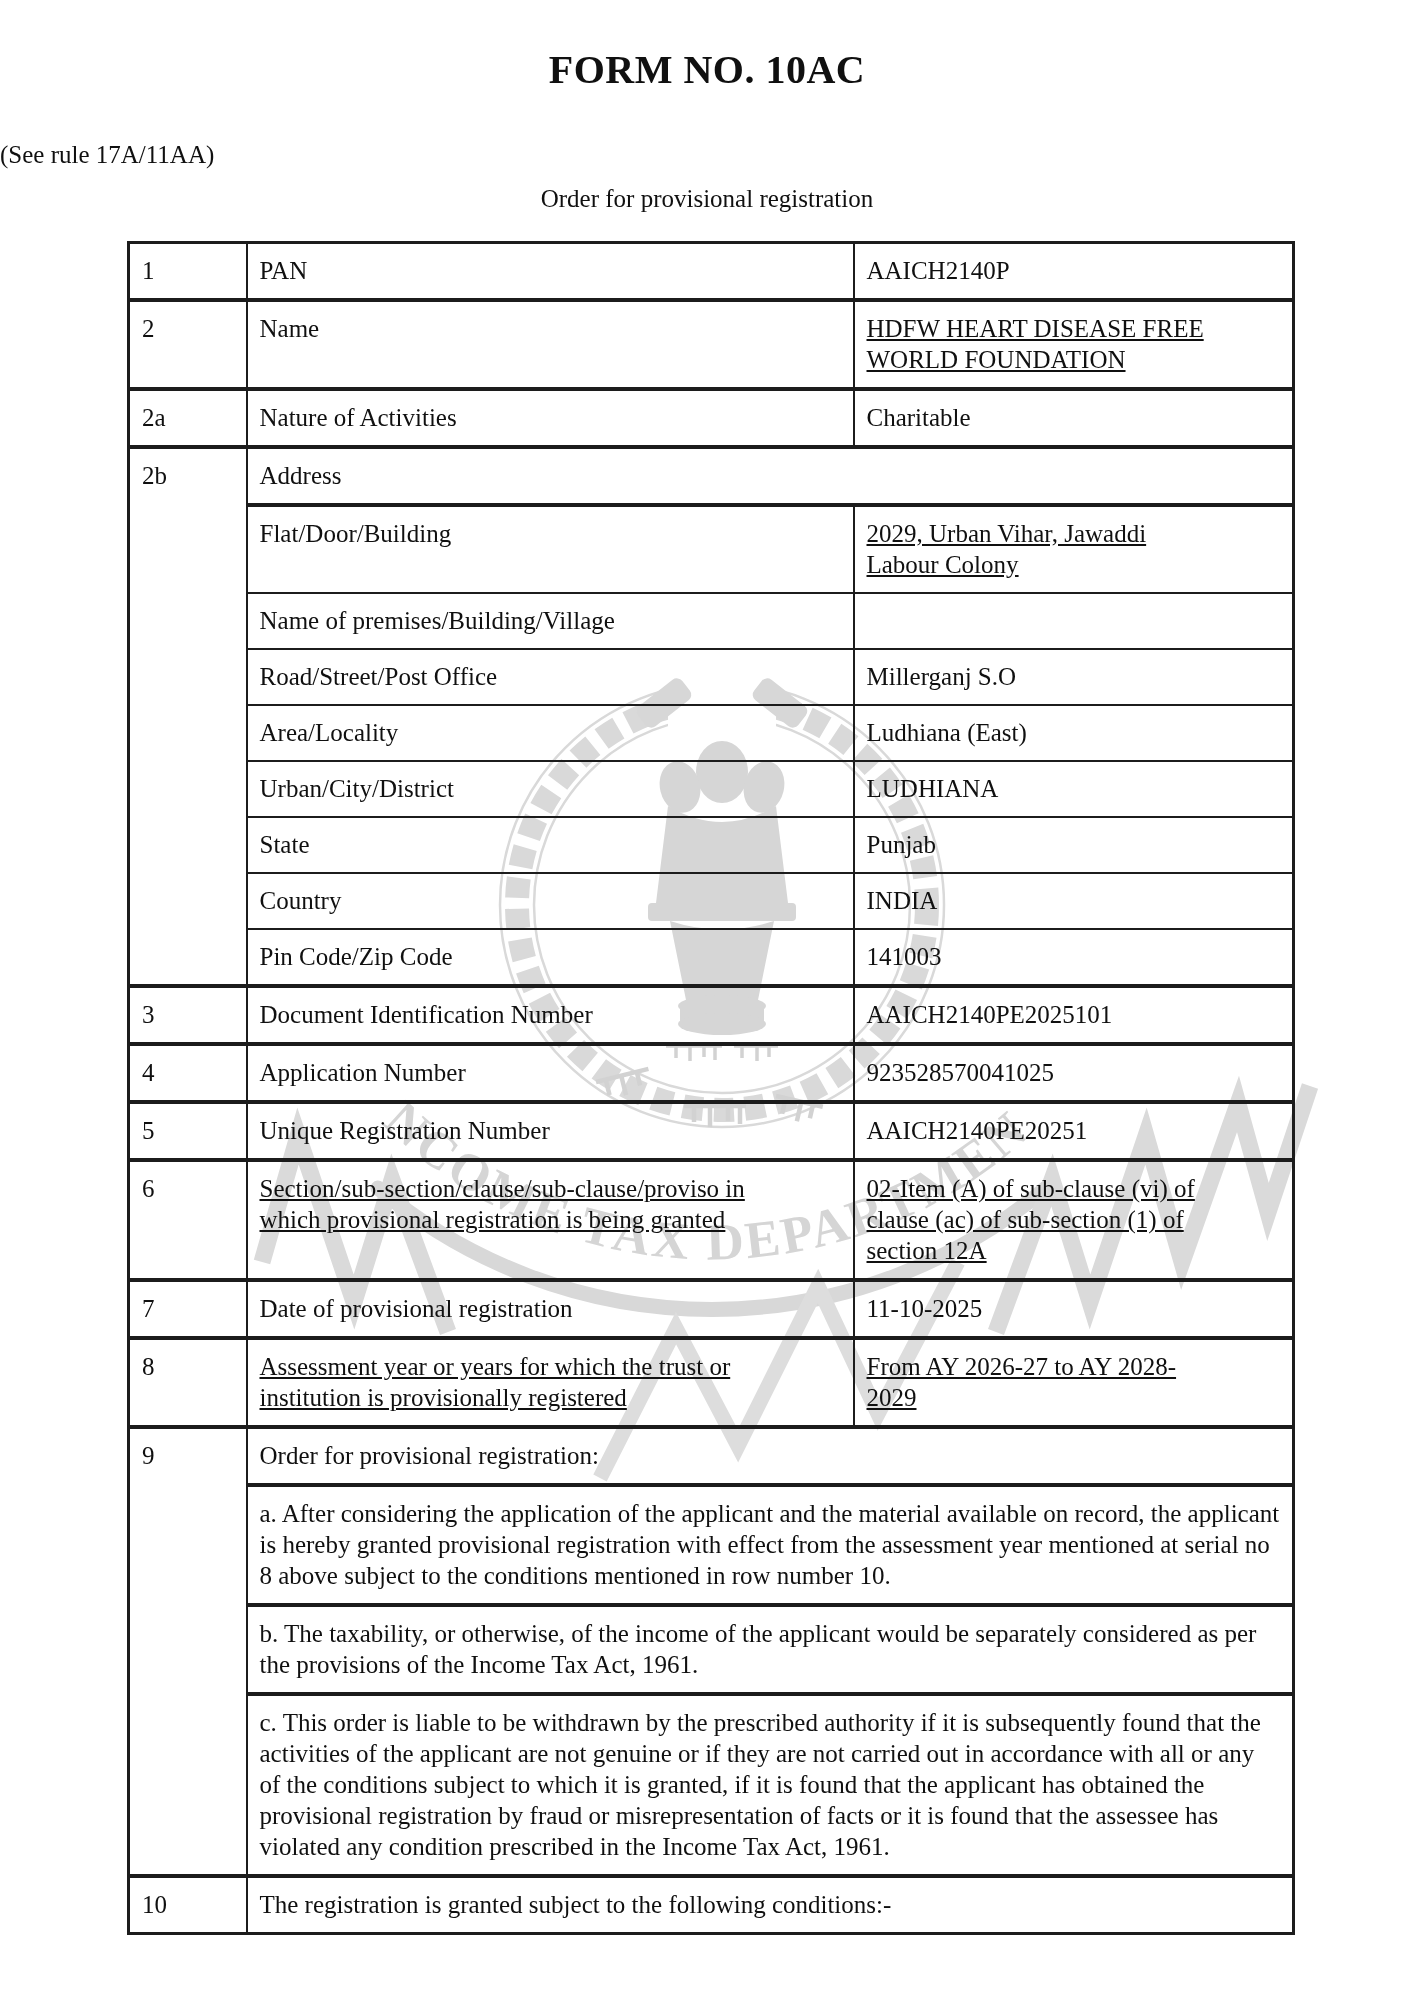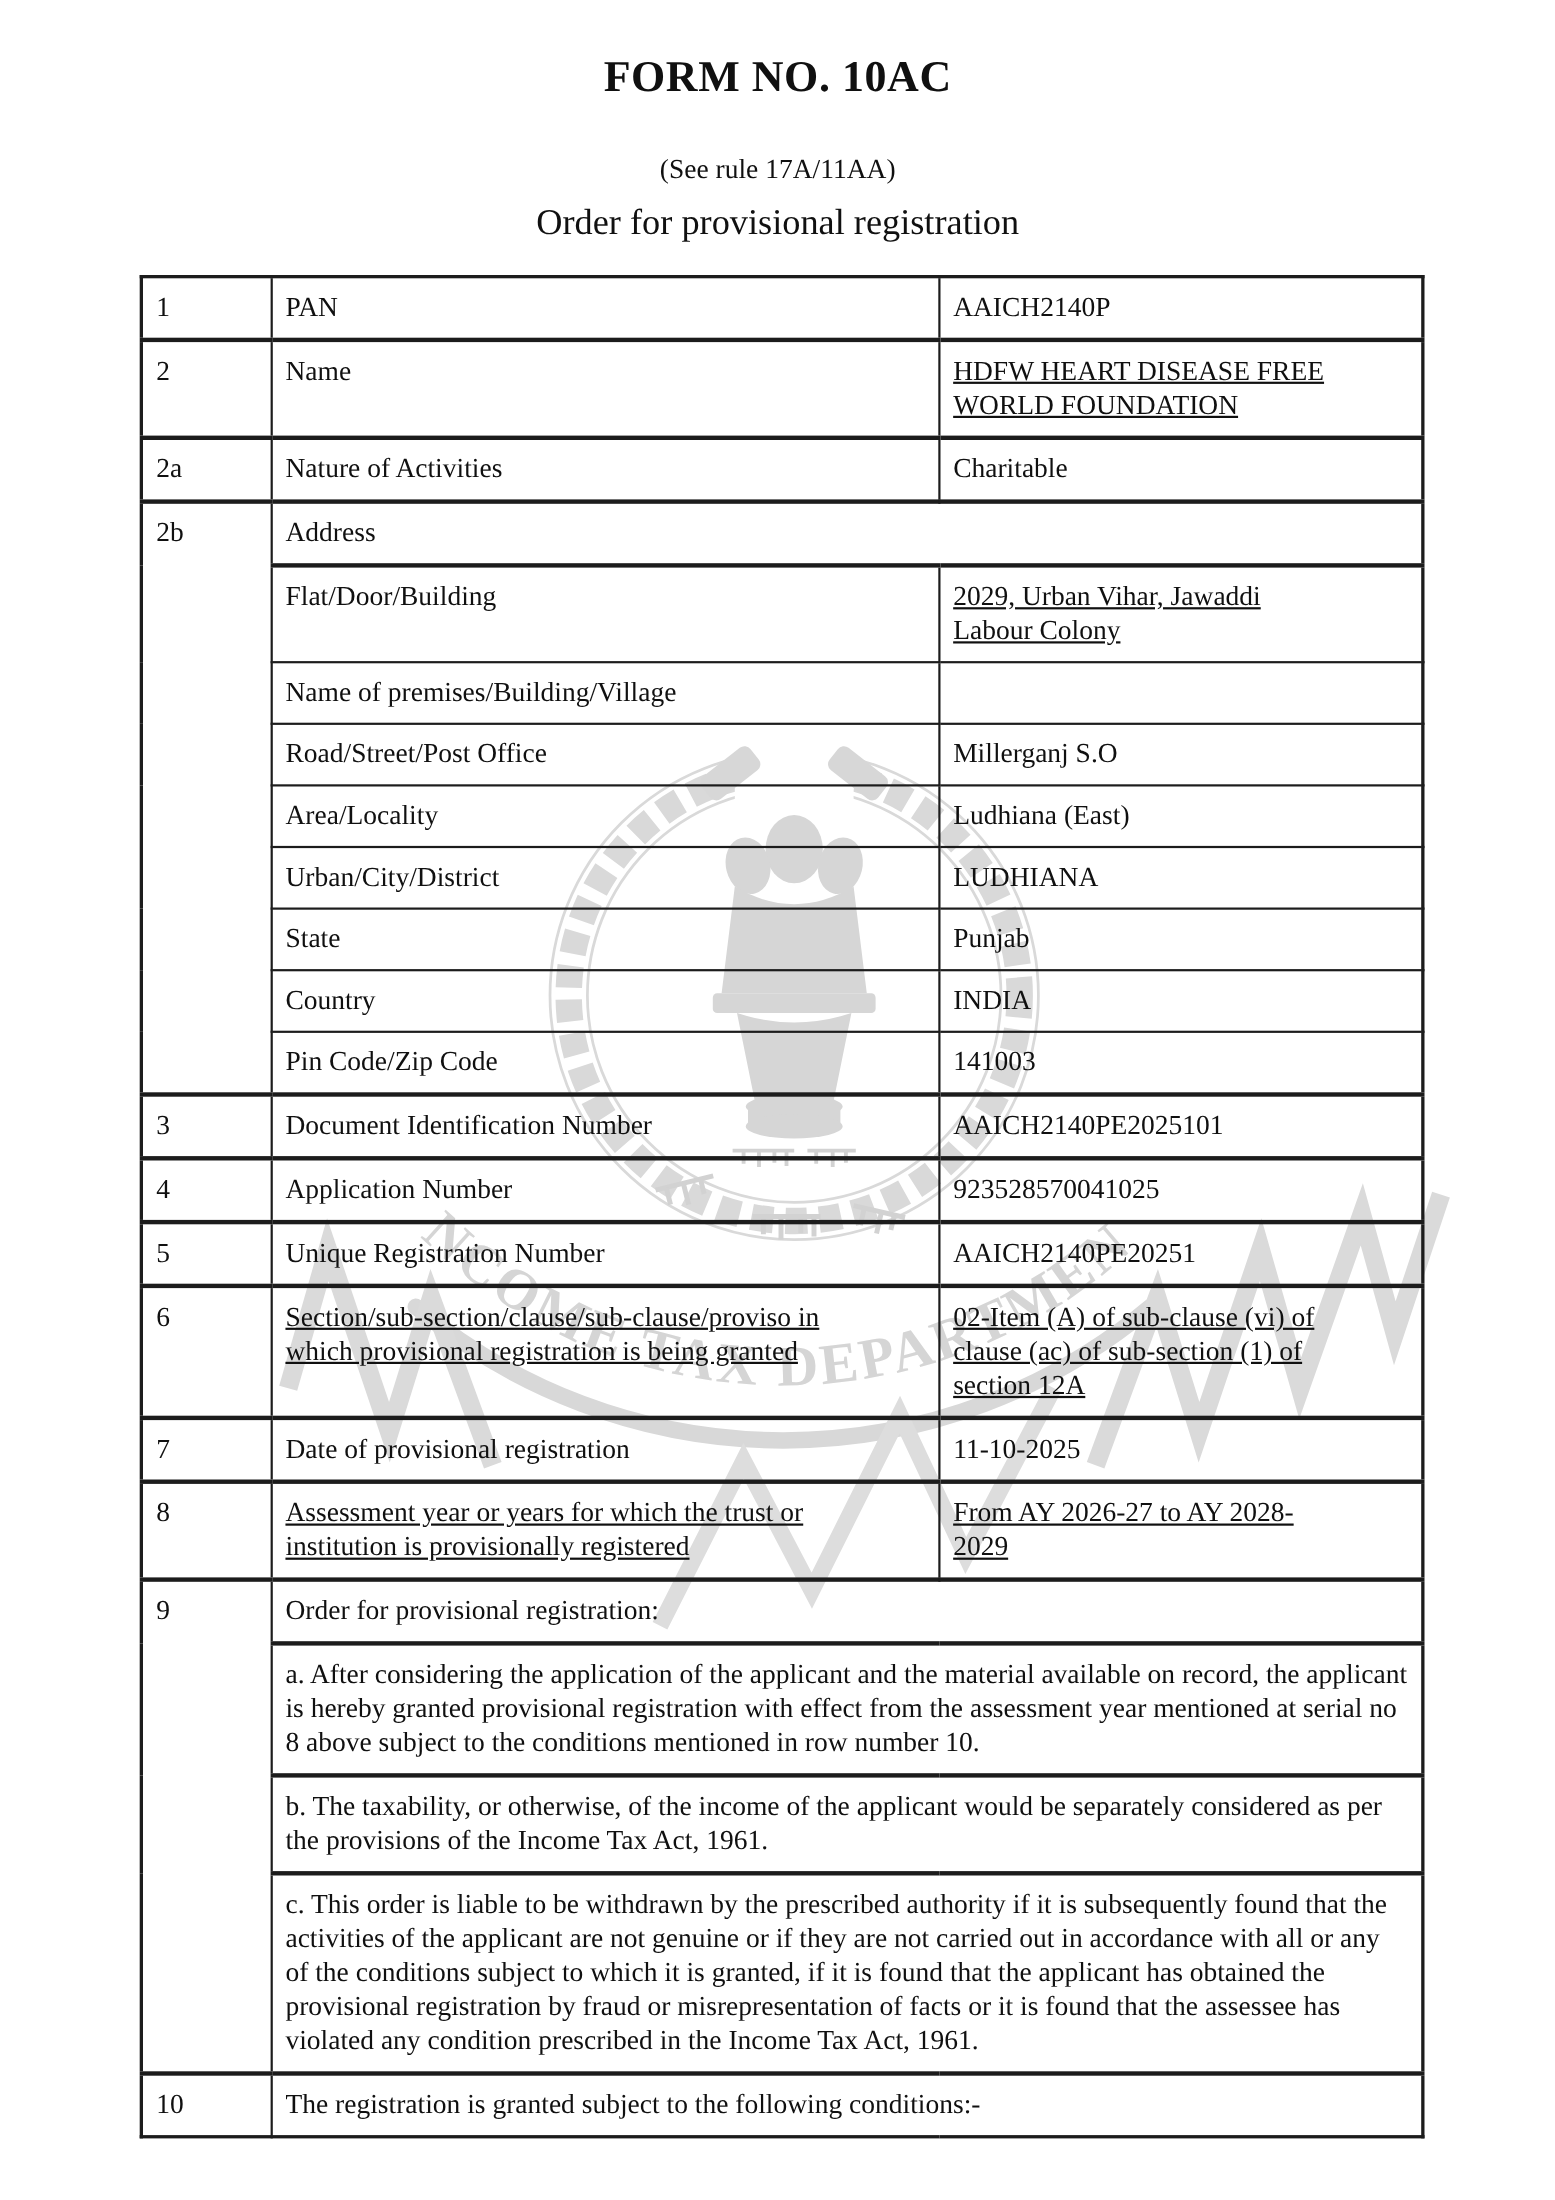--- a/index.html
+++ b/index.html
@@ -21,27 +21,27 @@
   .title{
     margin:0;
     padding-top:46px;
     text-align:center;
     font-size:40px;
     font-weight:bold;
     letter-spacing:0.5px;
   }
   .sub{
     margin-top:48px;
-    text-align:center;
+    text-align:left;
     font-size:25px;
   }
   .cap{
     margin-top:16px;
     text-align:center;
-    font-size:33px;
+    font-size:25px;
   }
   table.form{
     border-collapse:collapse;
     table-layout:fixed;
     width:1165px;
     margin:28px 0 0 127px;
     border:3px solid #1c1c1c;
     background:transparent;
   }
   table.form td{

